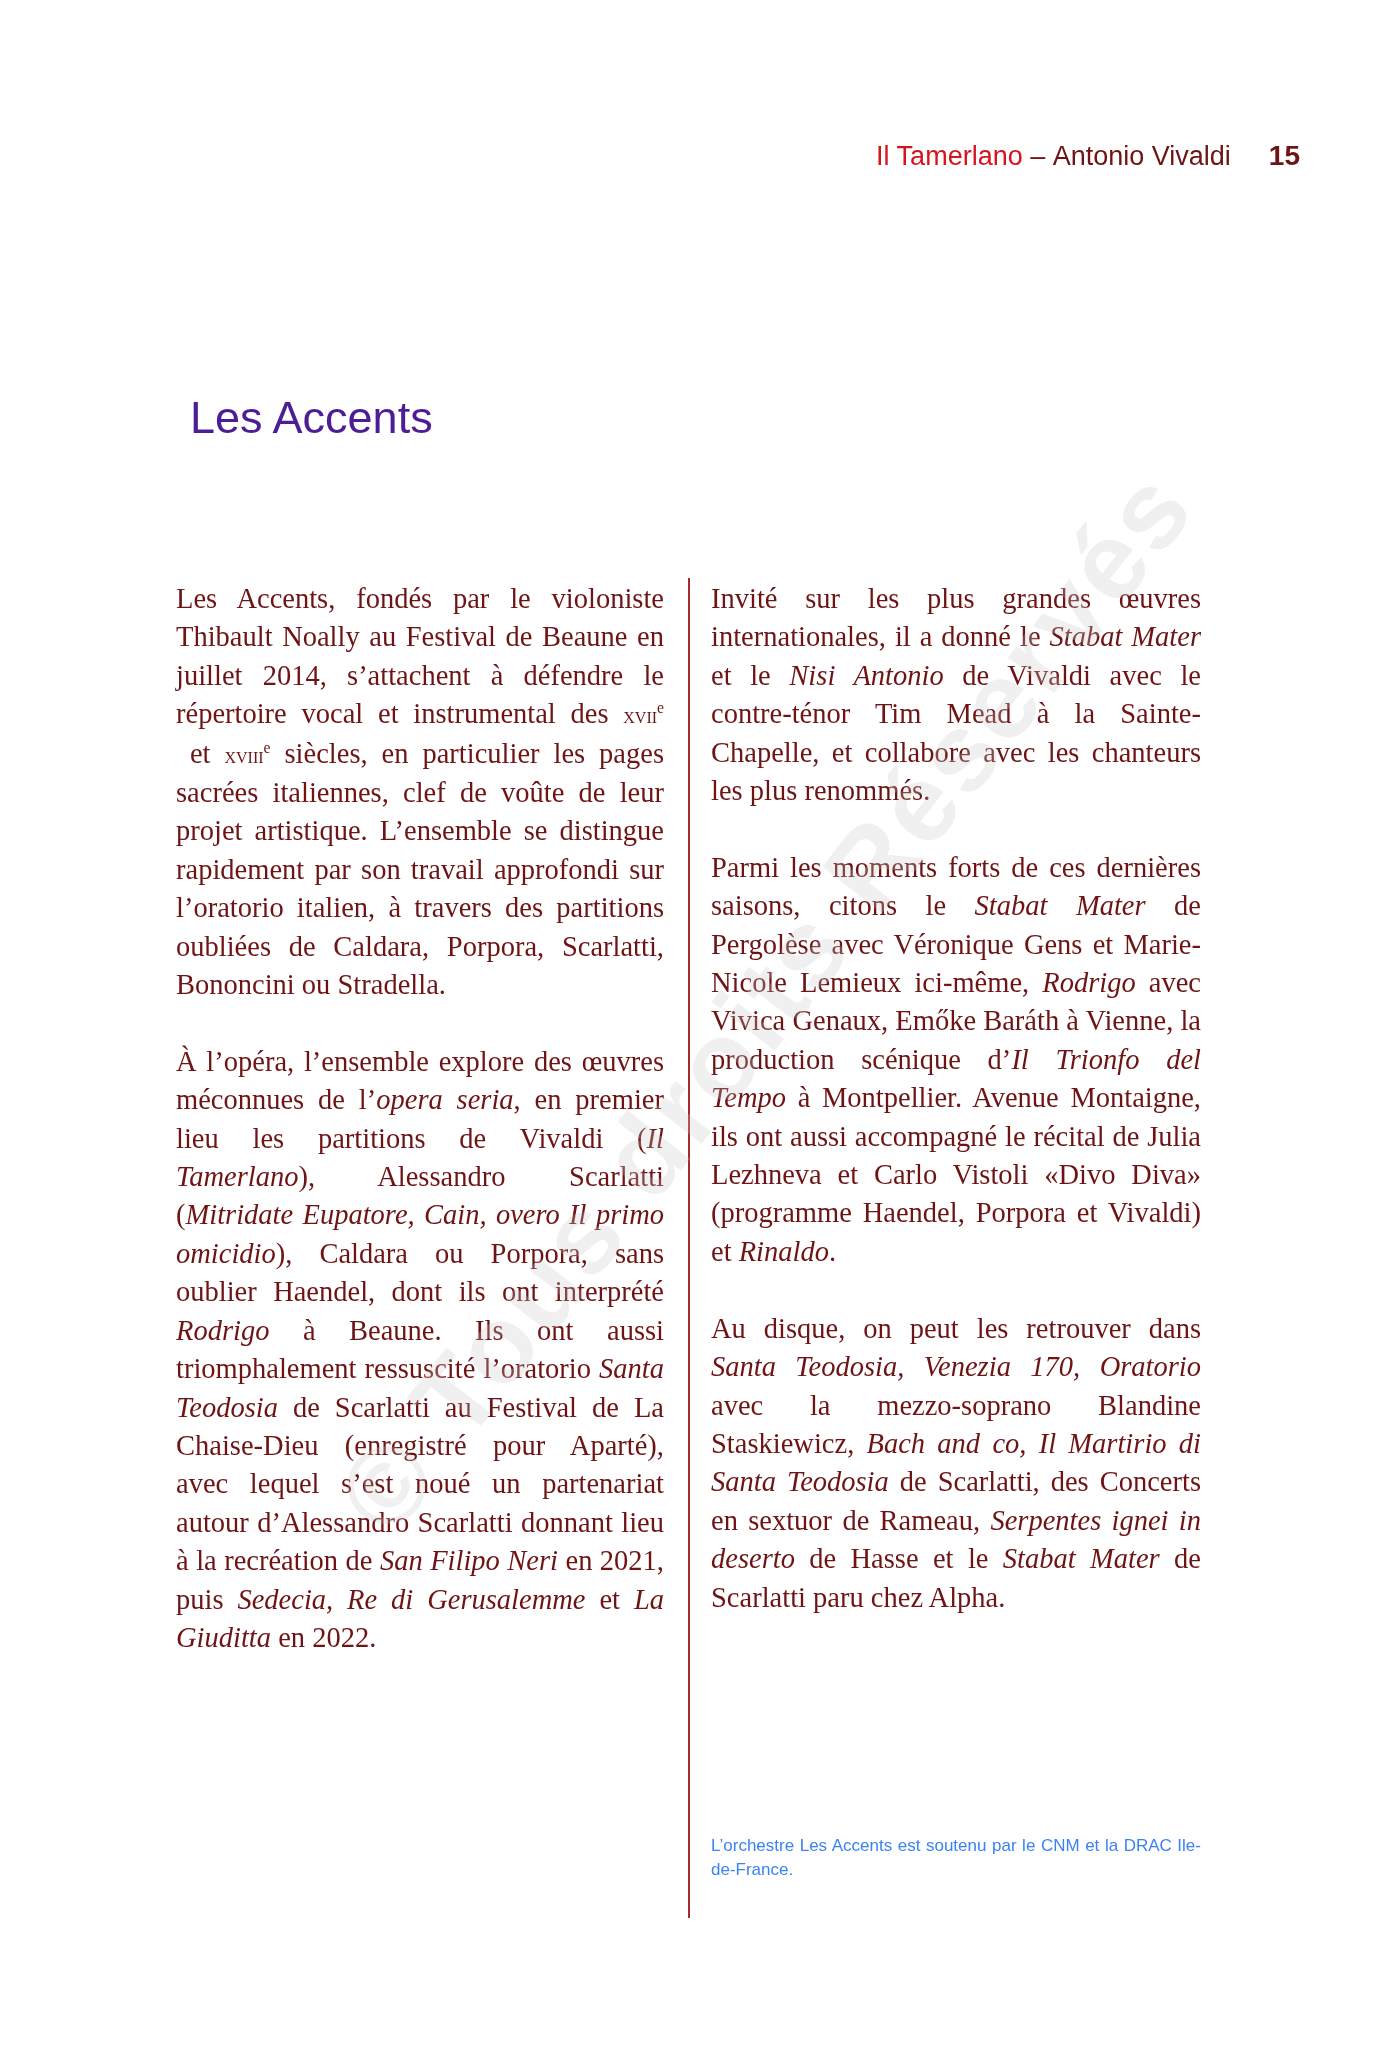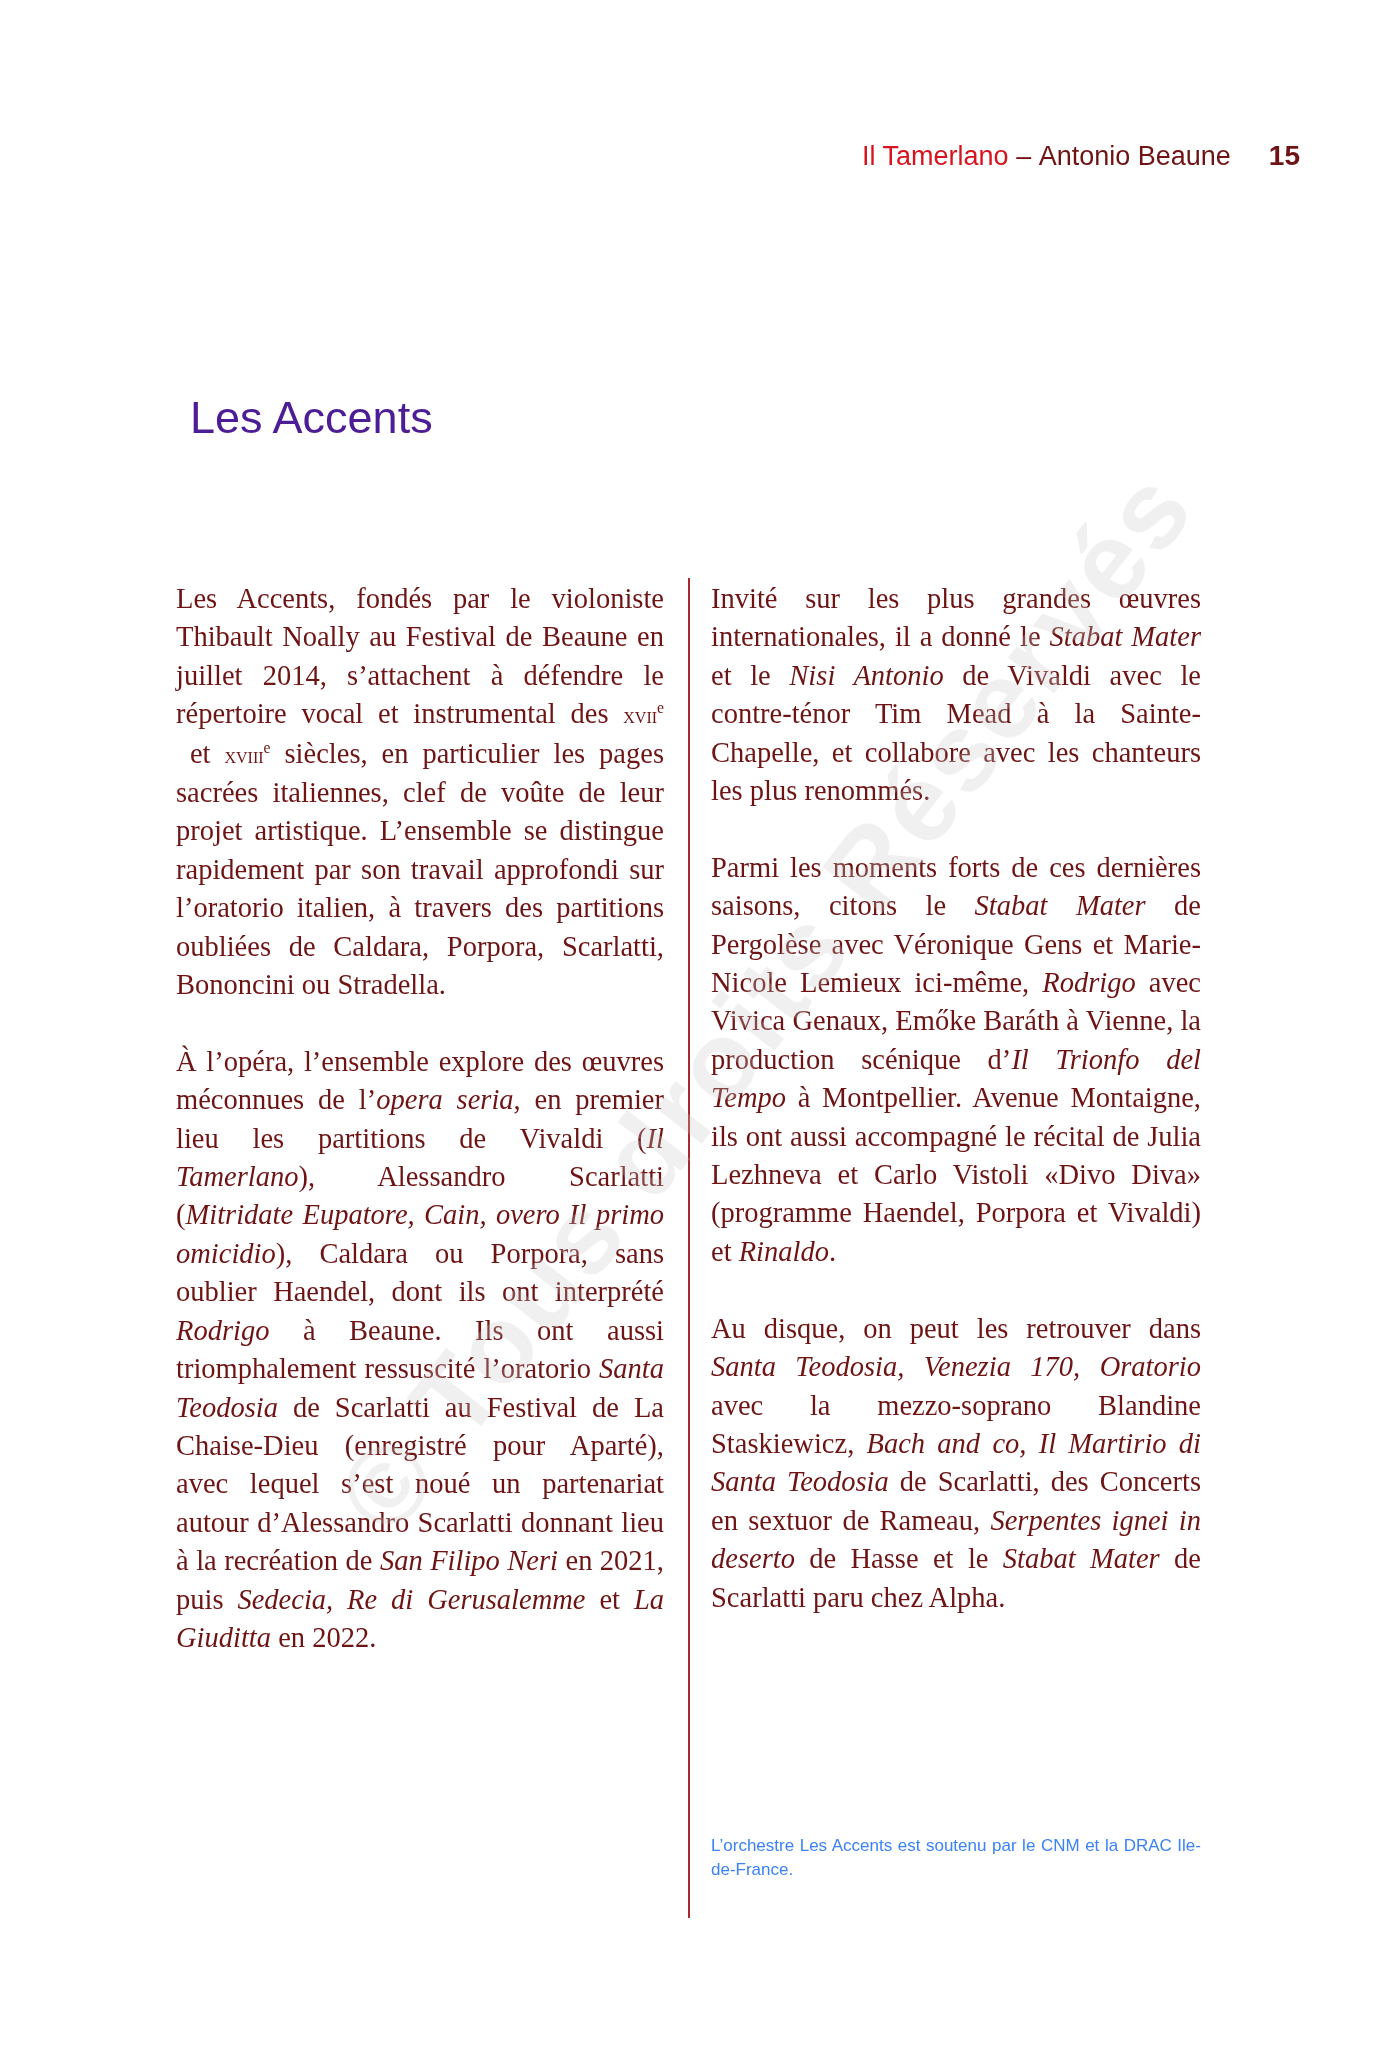--- a/index.html
+++ b/index.html
@@ -55,21 +55,21 @@
     color: rgba(200, 200, 200, 0.28); white-space: nowrap; pointer-events: none;
     width: 1100px; text-align: center;
   }
 </style>
 </head>
 <body>
 
 <div class="running-header">
   <span class="work">Il Tamerlano</span>
   <span class="sep" style="white-space:pre"> – </span>
-  <span class="composer">Antonio Beaune</span>
+  <span class="composer">Antonio Vivaldi</span>
   <span class="page">15</span>
 </div>
 
 <h1 class="section-title">Les Accents</h1>
 
 <div class="divider"></div>
 
 <div class="col col-left">
   <p><span>Les Accents, fondés par le violoniste Thibault Noally au Festival de Beaune en juillet 2014, s’attachent à défendre le répertoire vocal et instrumental des </span><span class="smallcaps">xvii</span><sup>e</sup><span style="white-space:pre"> et </span><span class="smallcaps">xviii</span><sup>e</sup><span> siècles, en particulier les pages sacrées italiennes, clef de voûte de leur projet artistique. L’ensemble se distingue rapidement par son travail approfondi sur l’oratorio italien, à travers des partitions oubliées de Caldara, Porpora, Scarlatti, Bononcini ou Stradella.</span></p>
 

